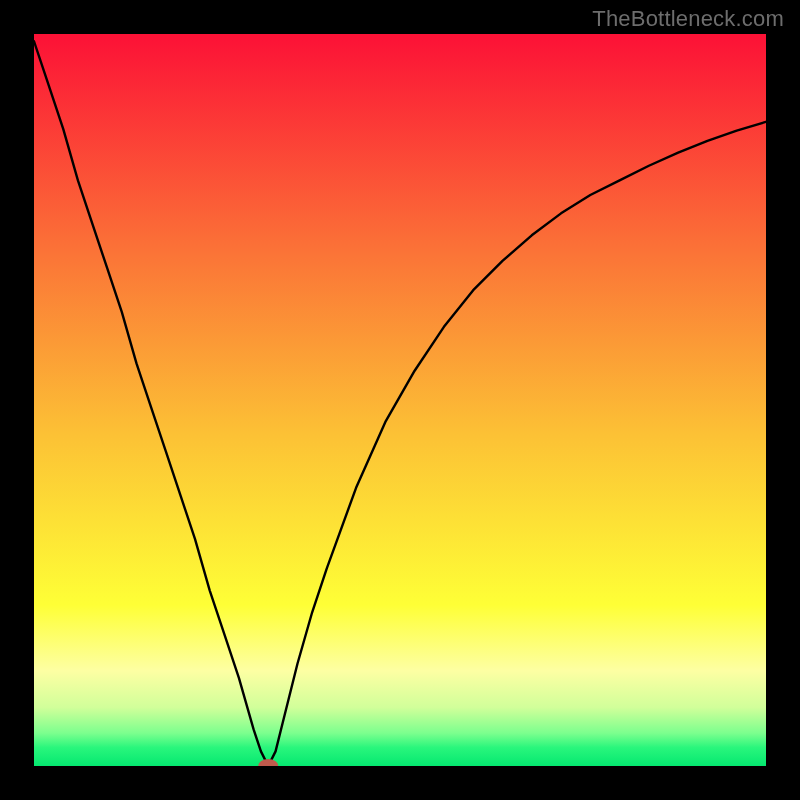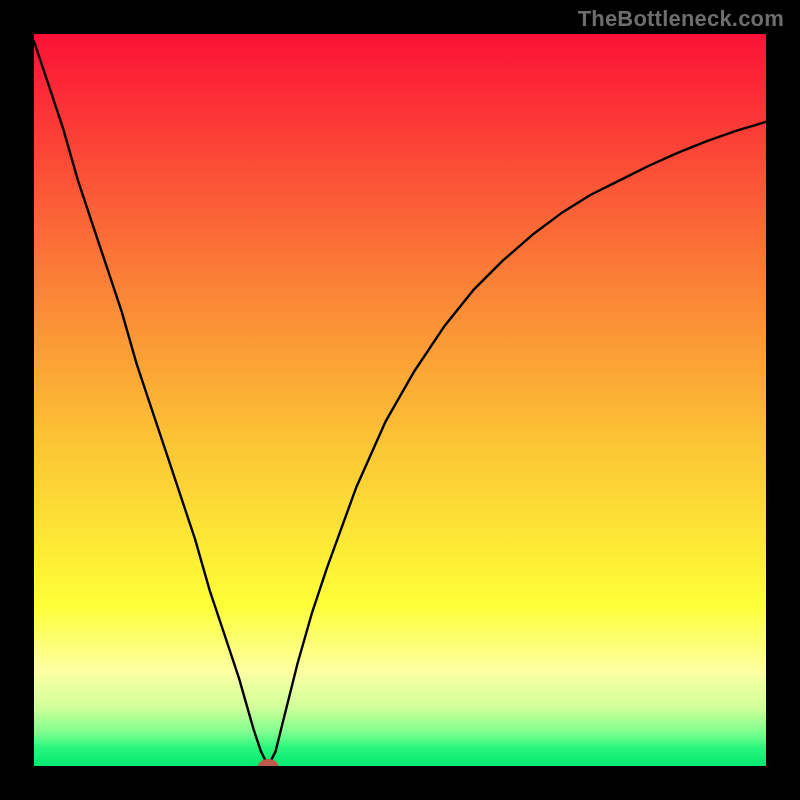--- a/index.html
+++ b/index.html
@@ -22,21 +22,21 @@
     top: 34px;
     width: 732px;
     height: 732px;
   }
   .watermark {
     position: absolute;
     top: 6px;
     right: 16px;
     color: #6d6d6d;
     font-size: 22px;
-    font-weight: 700;
+    font-weight: 400;
     letter-spacing: 0.2px;
   }
   svg { display: block; }
 </style>
 </head>
 <body>
 
 <div class="frame">
   <div class="watermark">TheBottleneck.com</div>
   <div class="plot">

